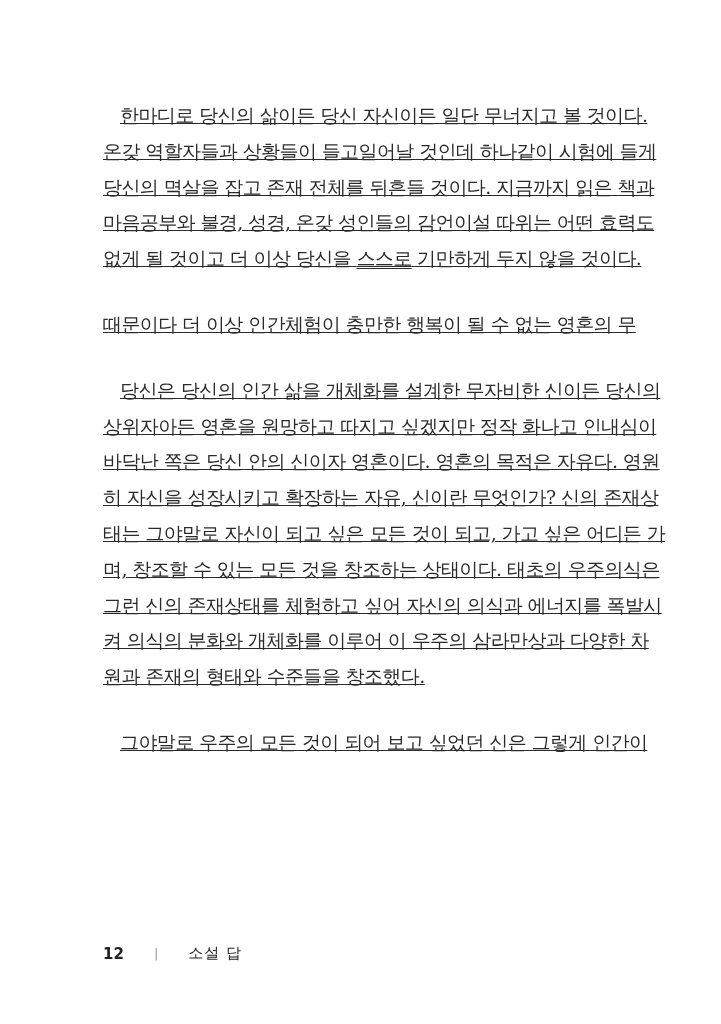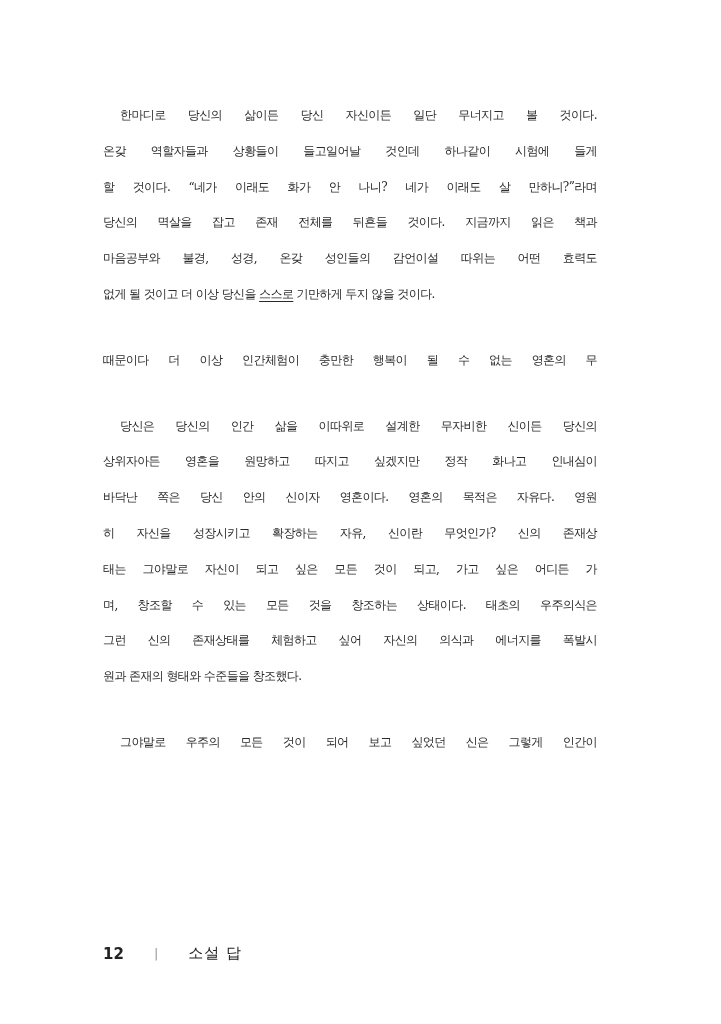--- a/index.html
+++ b/index.html
@@ -1,22 +1,23 @@
 <!DOCTYPE html>
 <html><head>
 <meta charset="utf-8">
 <style>
   html, body { margin: 0; padding: 0; background: #ffffff; }
   body { width: 721px; height: 1024px; position: relative; overflow: hidden; }
   .page { position: absolute; left: 0; top: 0; width: 721px; height: 1024px; background: #fff; }
   .body-text {
     position: absolute; left: 103px; top: 98px; width: 494px;
     font-family: "DejaVu Serif", "Liberation Serif", serif;
-    font-size: 12px; line-height: 35.8px; color: #2a2a2a;
+    font-size: 19px; line-height: 35.8px; color: #2a2a2a;
     letter-spacing: -0.6px;
+    text-decoration: underline;
   }
   .para { margin: 0 0 30px 0; }
   .line { display: block; white-space: nowrap; text-align: justify; text-align-last: justify; }
   .line.last { text-align-last: left; }
   .line.indent { padding-left: 17px; }
   .ul { text-decoration: underline; text-underline-offset: 3px; }
   .footer {
     position: absolute; left: 103px; top: 944px;
     font-family: "DejaVu Sans", "Liberation Sans", sans-serif;
     font-size: 15px; color: #222; display: flex; align-items: center; gap: 20px;
@@ -27,38 +28,38 @@
 </style>
 </head>
 <body>
 
 <div class="page">
   <div class="body-text">
 
     <p class="para">
       <span class="line indent">한마디로 당신의 삶이든 당신 자신이든 일단 무너지고 볼 것이다.</span>
       <span class="line">온갖 역할자들과 상황들이 들고일어날 것인데 하나같이 시험에 들게</span>
-      <span class="line">할 것이다. “네가 이래도 화가 안 나니? 네가 이래도 살 만하니?”라며</span>
       <span class="line">당신의 멱살을 잡고 존재 전체를 뒤흔들 것이다. 지금까지 읽은 책과</span>
       <span class="line">마음공부와 불경, 성경, 온갖 성인들의 감언이설 따위는 어떤 효력도</span>
       <span class="line last"><span>없게 될 것이고 더 이상 당신을 </span><span class="ul">스스로</span><span> 기만하게 두지 않을 것이다.</span></span>
     </p>
 
     <p class="para">
       <span class="line">때문이다 더 이상 인간체험이 충만한 행복이 될 수 없는 영혼의 무</span>
     </p>
 
     <p class="para">
-      <span class="line indent">당신은 당신의 인간 삶을 이따위로 설계한 무자비한 신이든 당신의</span>
+      <span class="line indent">당신은 당신의 인간 삶을 개체화를 설계한 무자비한 신이든 당신의</span>
       <span class="line">상위자아든 영혼을 원망하고 따지고 싶겠지만 정작 화나고 인내심이</span>
       <span class="line">바닥난 쪽은 당신 안의 신이자 영혼이다. 영혼의 목적은 자유다. 영원</span>
       <span class="line">히 자신을 성장시키고 확장하는 자유, 신이란 무엇인가? 신의 존재상</span>
       <span class="line">태는 그야말로 자신이 되고 싶은 모든 것이 되고, 가고 싶은 어디든 가</span>
       <span class="line">며, 창조할 수 있는 모든 것을 창조하는 상태이다. 태초의 우주의식은</span>
       <span class="line">그런 신의 존재상태를 체험하고 싶어 자신의 의식과 에너지를 폭발시</span>
+      <span class="line">켜 의식의 분화와 개체화를 이루어 이 우주의 삼라만상과 다양한 차</span>
       <span class="line last">원과 존재의 형태와 수준들을 창조했다.</span>
     </p>
 
     <p class="para">
       <span class="line indent">그야말로 우주의 모든 것이 되어 보고 싶었던 신은 그렇게 인간이</span>
     </p>
 
   </div>
 
   <div class="footer">

